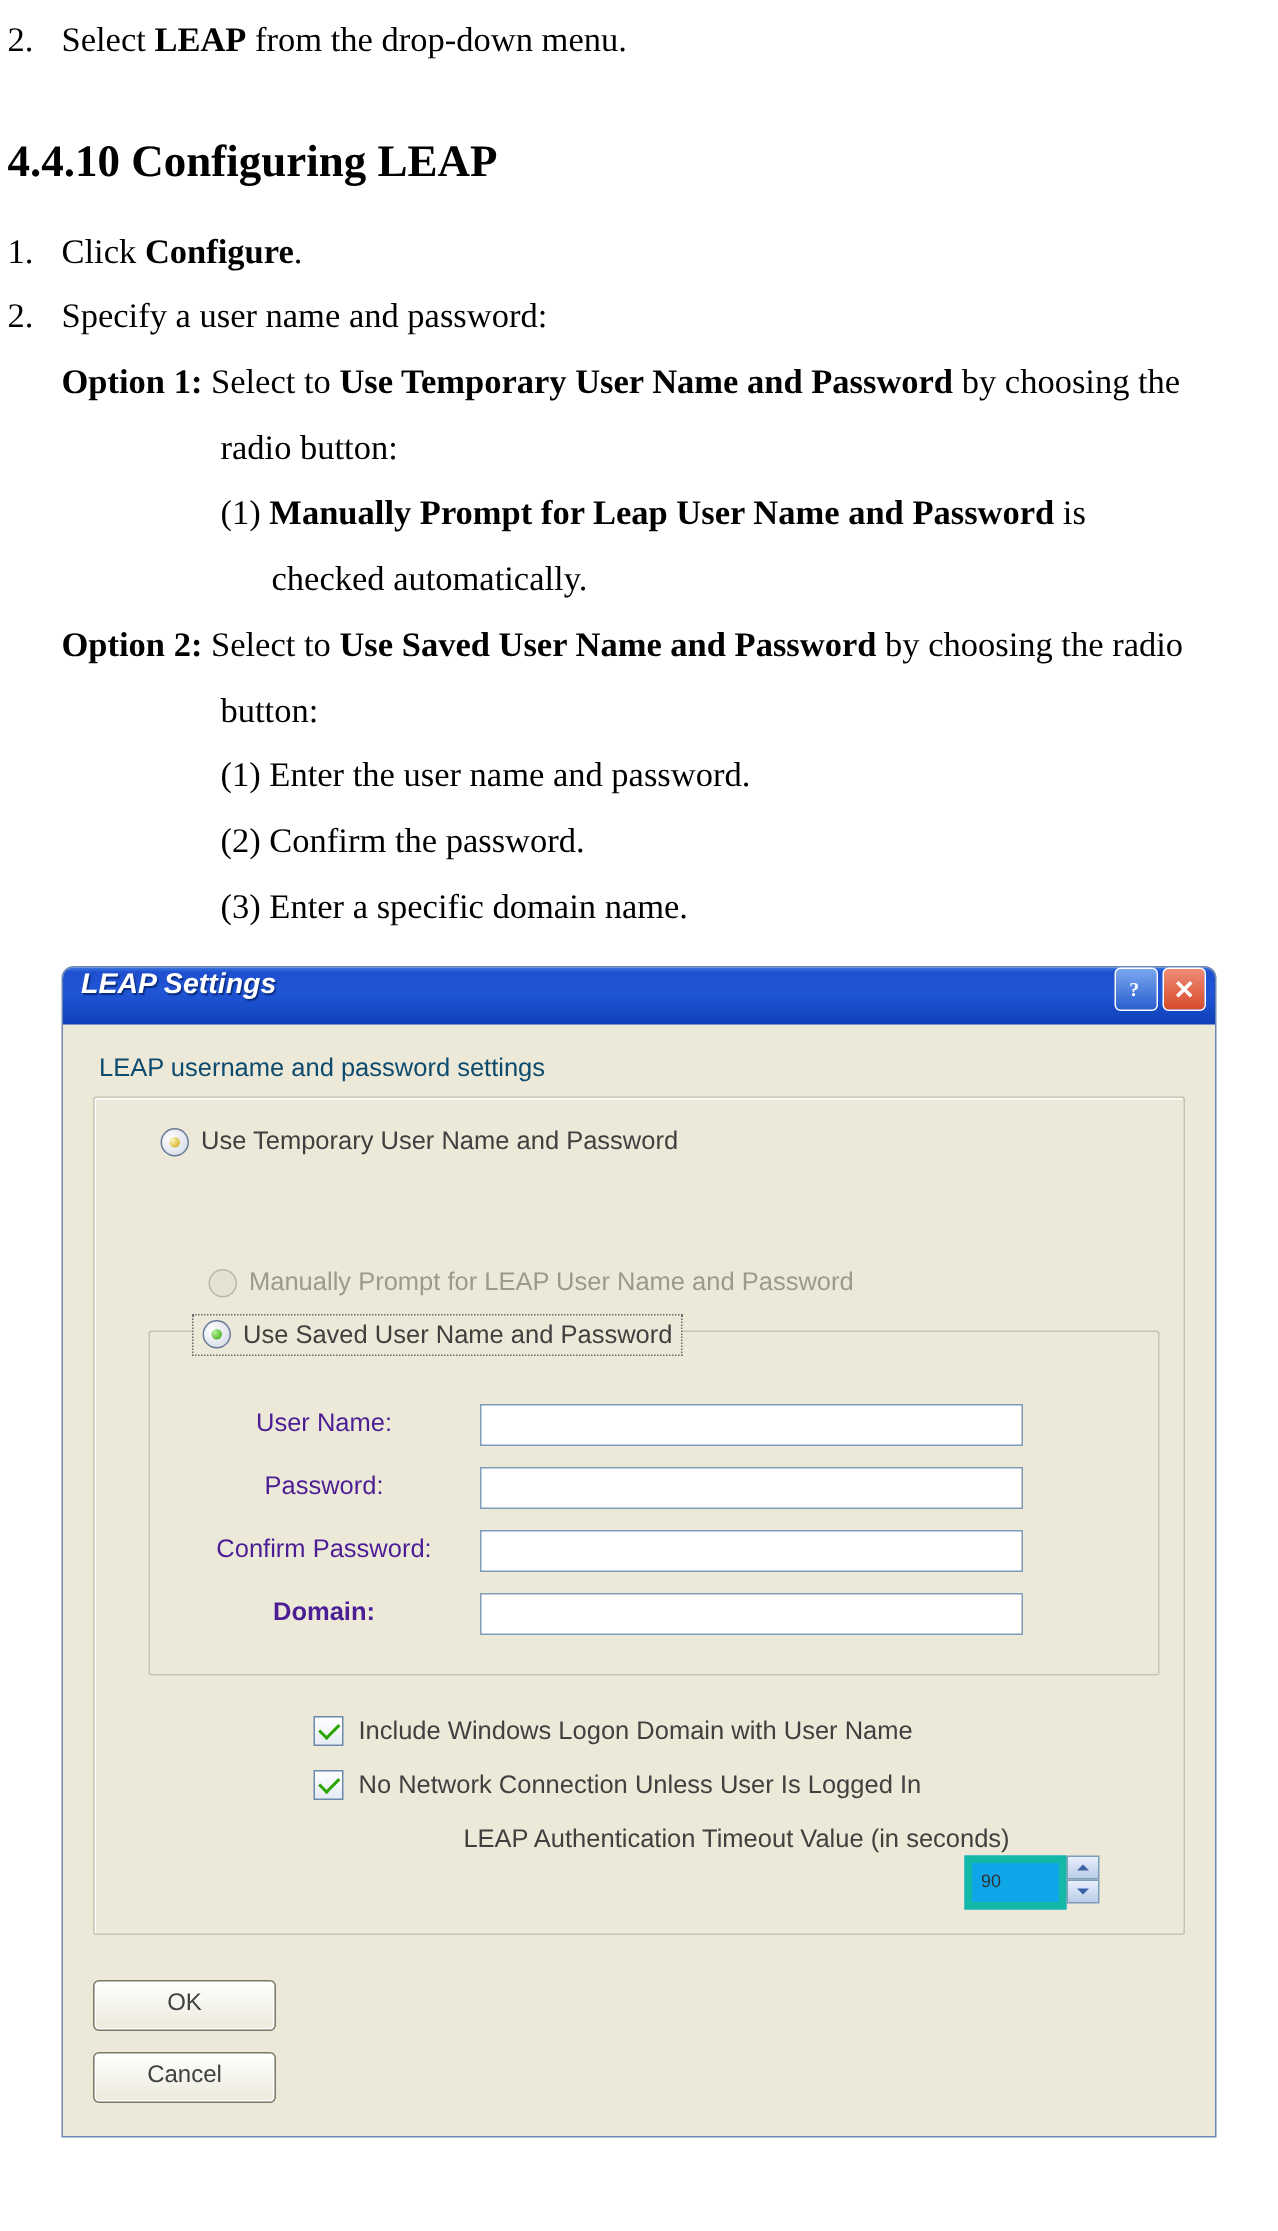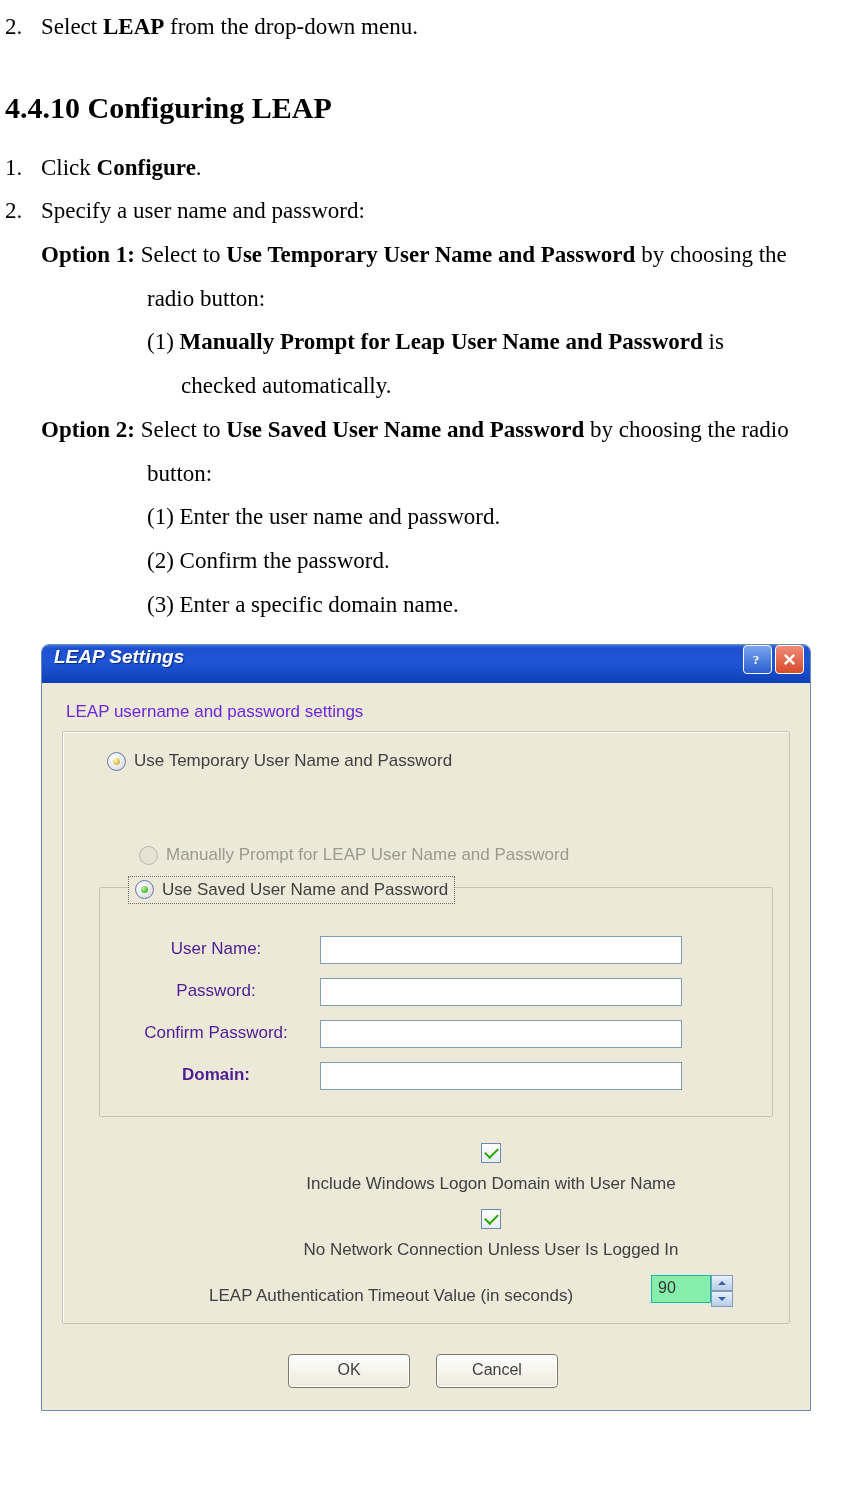--- a/index.html
+++ b/index.html
@@ -62,21 +62,21 @@
     display: flex; align-items: center; justify-content: center;
     color: #fff; font-weight: bold;
   }
   .help-btn { background: linear-gradient(to bottom,#7aa6ef,#2a5fd0); border:1px solid #fff; }
   .close-btn { background: linear-gradient(to bottom,#f08b77,#d64b2a); border:1px solid #fff; }
   .close-btn svg, .help-btn svg { width:15px; height:15px; }
 
   .client {
     padding: 18px 20px 22px 20px;
   }
-  .sect-label { color: #6d28d9; margin: 0 0 8px 4px; }
+  .sect-label { color: #0c4a6e; margin: 0 0 8px 4px; }
 
   .groupbox {
     border: 1px solid #c8c4b4;
     border-radius: 2px;
     background: #ece9d8;
     box-shadow: inset 1px 1px 0 #fff;
     padding: 16px 16px 16px 16px;
     margin-bottom: 14px;
     position: relative;
   }
@@ -119,61 +119,61 @@
     width: 180px; text-align: center; padding-right: 14px;
     color: #4c1d95;
   }
   .text-input {
     flex: 0 0 360px;
     height: 26px;
     border: 1px solid #7f9db9;
     background: #fff;
   }
 
-  .check-row { display:flex; align-items:center; gap:10px; margin: 0 0 14px 130px; flex-direction: column; }
+  .check-row { display:flex; align-items:center; gap:10px; margin: 0 0 14px 130px; }
   .checkbox {
     width:18px; height:18px;
     border:1px solid #6a8aae;
     background: linear-gradient(to bottom,#fff,#e6ecf5);
     display:flex; align-items:center; justify-content:center;
   }
   .checkbox.checked::after {
     content:"";
     width:11px; height:6px;
     border-left:2px solid #2aa500;
     border-bottom:2px solid #2aa500;
     transform: rotate(-45deg) translate(1px,-1px);
   }
 
   .timeout-row {
-    display:flex; align-items:flex-end; margin: 6px 0 0 130px;
+    display:flex; align-items:center; margin: 6px 0 0 130px; flex-direction: column;
   }
   .spinner {
     display:flex; align-items:stretch;
     margin-left: auto; margin-right: 40px;
   }
   .spinner-input {
     width: 46px; height: 26px;
-    border:1px solid #14b8a6; background:#86efac;
+    border:5px solid #14b8a6; background:#0ea5e9;
     text-align:left; padding: 0 6px; font-family: Tahoma, sans-serif;
-    font-size: 16px; color:#333;
+    font-size: 12px; color:#333;
     display:flex; align-items:center;
   }
   .spinner-btns { display:flex; flex-direction:column; }
   .sp-btn {
     width:20px; height:14px;
     background: linear-gradient(to bottom,#e8f0fb,#b9cce8);
     border:1px solid #7f9db9;
     display:flex; align-items:center; justify-content:center;
   }
   .sp-btn svg { width:8px; height:6px; }
 
   .button-row {
-    display:flex; justify-content:center; gap:26px;
-    margin-top: 30px; padding-right: 6px;
+    display:flex; justify-content:center; gap:14px;
+    margin-top: 30px; padding-right: 6px; flex-direction: column;
   }
   .win-btn {
     width: 120px; height: 32px;
     background: linear-gradient(to bottom,#fefefe,#eceadb);
     border:1px solid #7a7a6a;
     border-radius: 4px;
     font-family: Tahoma, sans-serif;
     font-size: 16px;
     display:flex; align-items:center; justify-content:center;
     box-shadow: inset 0 0 0 1px #fff;

